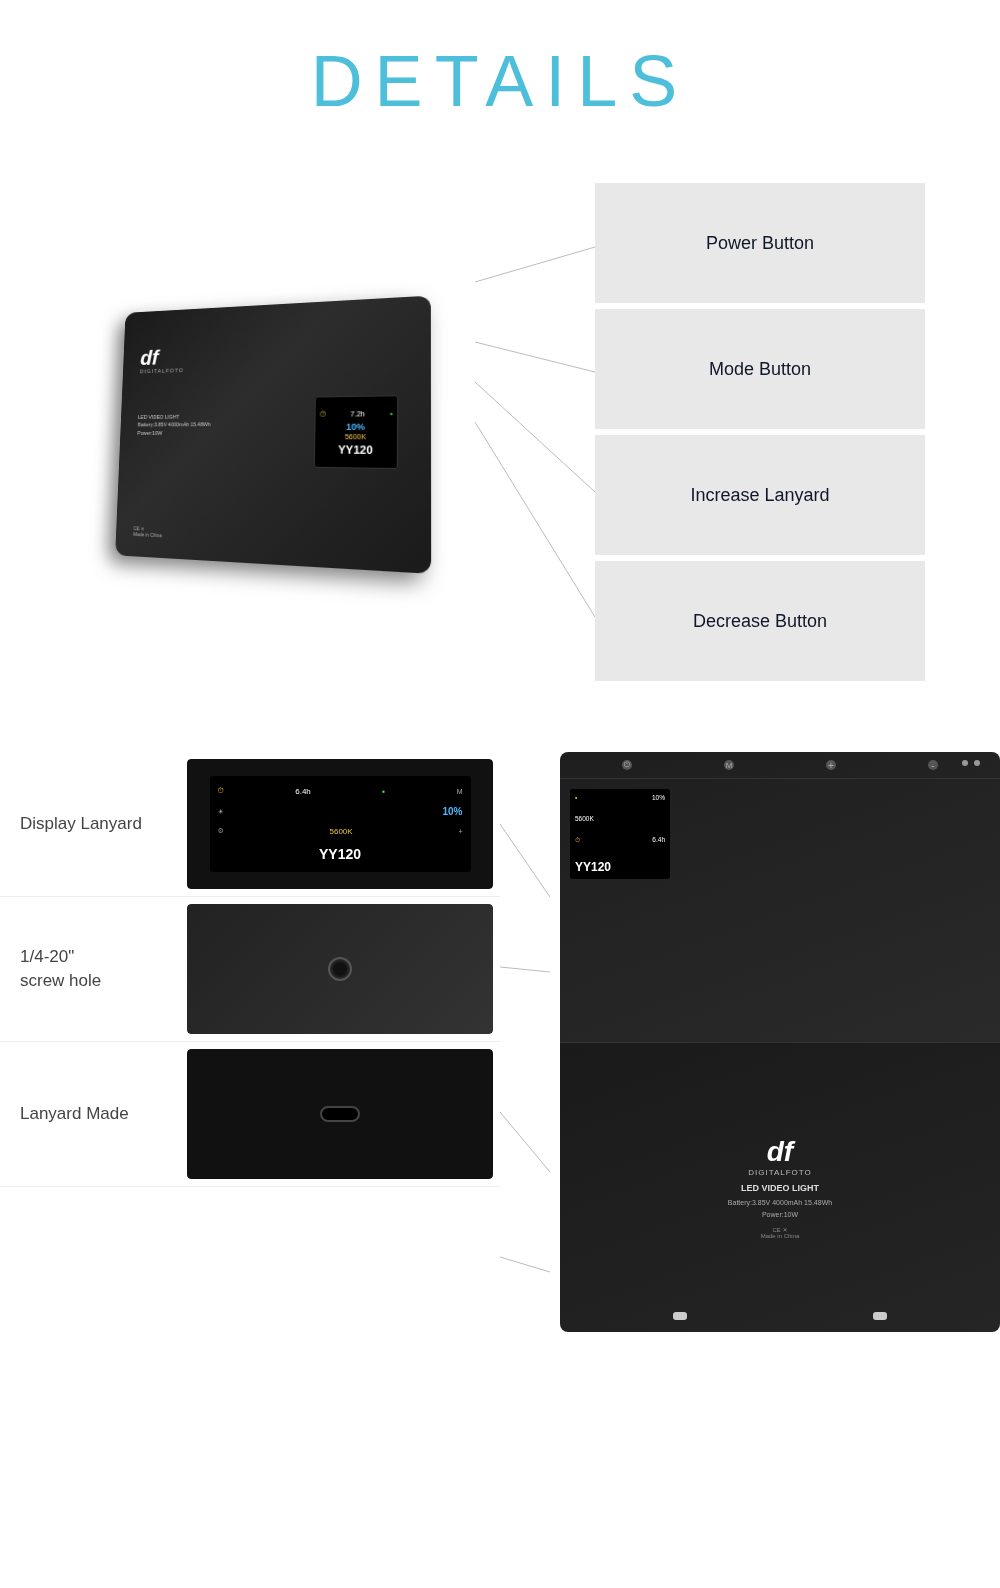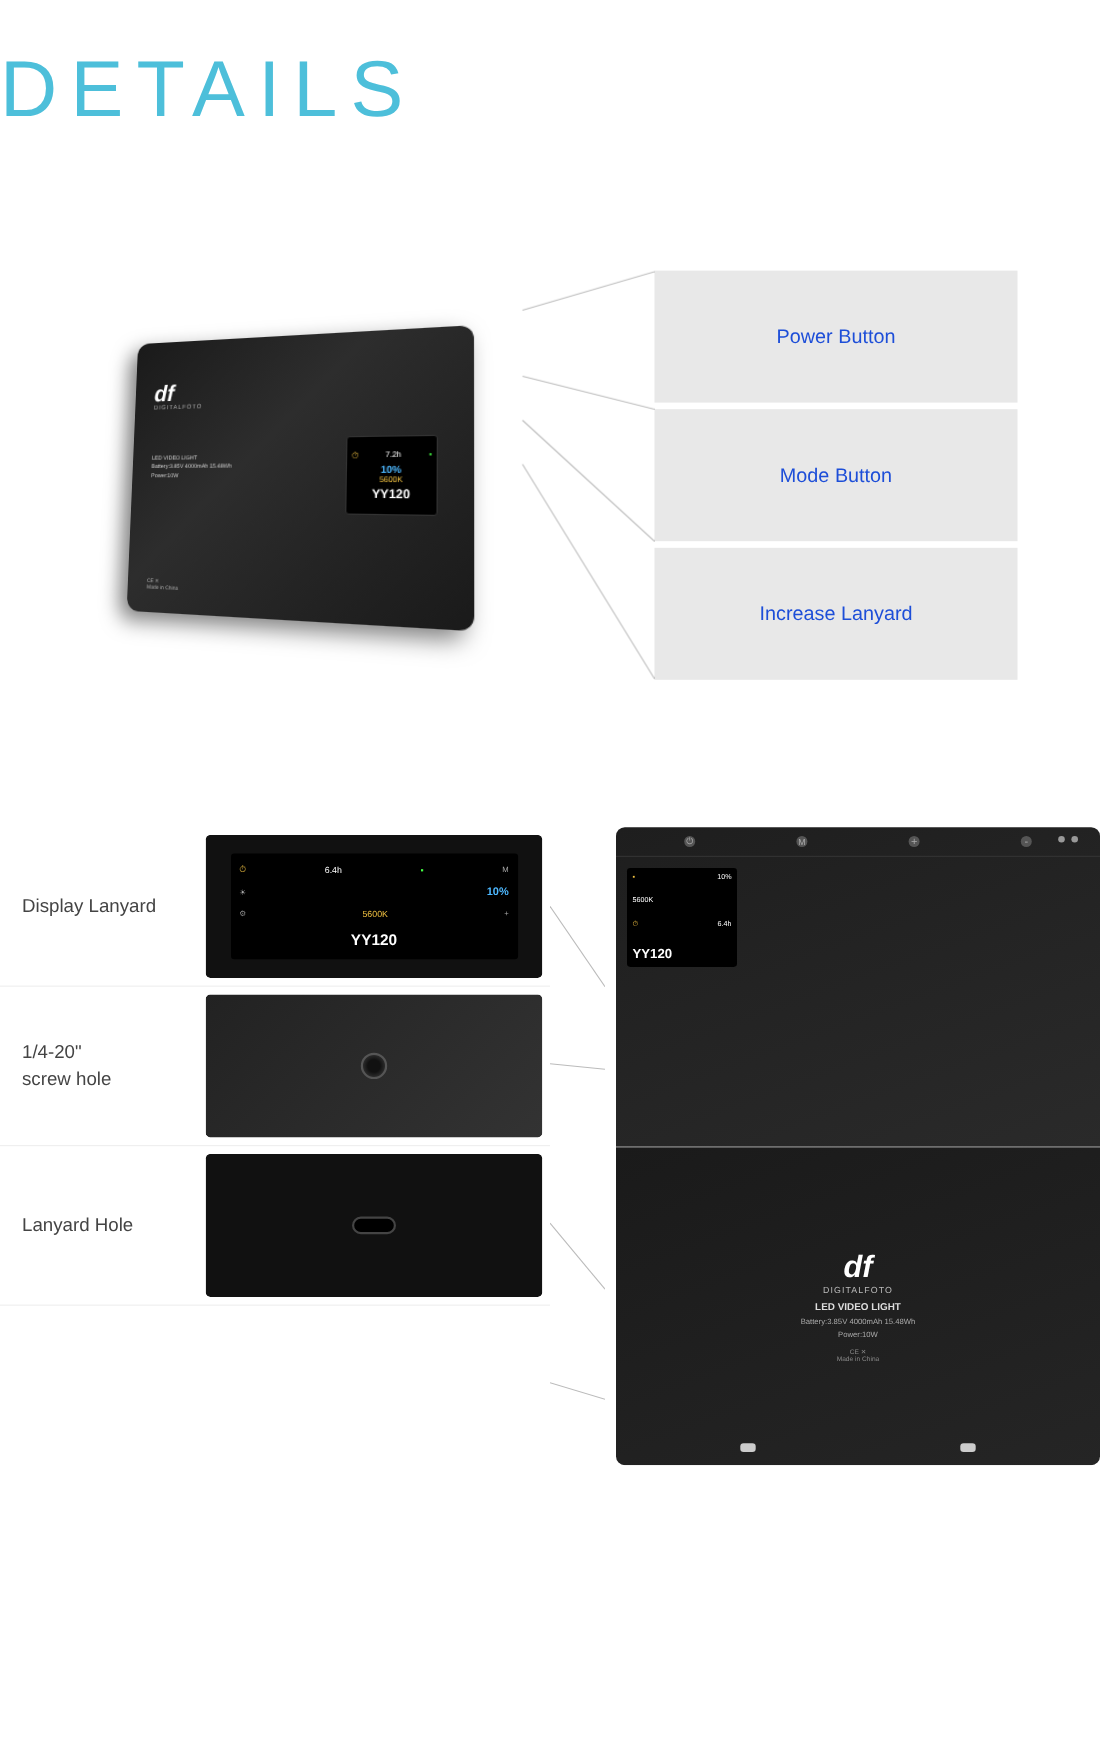--- a/index.html
+++ b/index.html
@@ -6,21 +6,21 @@
     body {
       width: 1000px;
       min-height: 1588px;
       background: #ffffff;
       font-family: 'Arial', sans-serif;
       overflow-x: hidden;
     }
 
     
     .header {
-      text-align: left;
+      text-align: center;
       padding: 40px 0 20px 0;
     }
     .header-title {
       font-size: 72px;
       font-weight: 300;
       letter-spacing: 12px;
       color: #4dbfda;
       font-family: 'Arial', sans-serif;
     }
 
@@ -149,21 +149,21 @@
     .label-box {
       background: #e8e8e8;
       height: 120px;
       display: flex;
       align-items: center;
       justify-content: center;
     }
 
     .label-text {
       font-size: 18px;
-      color: #1d4ed8;
+      color: #0f172a;
       font-weight: 400;
     }
 
     
     .bottom-section {
       display: flex;
       padding: 30px 0 0 0;
       gap: 0;
     }
 
@@ -475,20 +475,23 @@
 
   <div class="labels-panel">
     <div class="label-box">
       <span class="label-text">Power Button</span>
     </div>
     <div class="label-box">
       <span class="label-text">Mode Button</span>
     </div>
     <div class="label-box">
       <span class="label-text">Increase Lanyard</span>
+    </div>
+    <div class="label-box">
+      <span class="label-text">Decrease Button</span>
     </div>
   </div>
 </div>
 
 <div class="bottom-section">
 
   <div class="details-left">
 
 
     <div class="detail-row">
@@ -522,21 +525,21 @@
         1/4-20"<br>screw hole
       </div>
       <div class="detail-thumb">
         <div class="screw-mockup">
           <div class="screw-hole"></div>
         </div>
       </div>
     </div>
 
     <div class="detail-row">
-      <div class="detail-label">Lanyard Hole</div>
+      <div class="detail-label">Lanyard Made</div>
       <div class="detail-thumb">
         <div class="lanyard-mockup">
           <div class="lanyard-hole"></div>
         </div>
       </div>
     </div>
   </div>
 
   <div style="width:50px; position:relative; flex-shrink:0;">
     <svg width="50" height="580">

